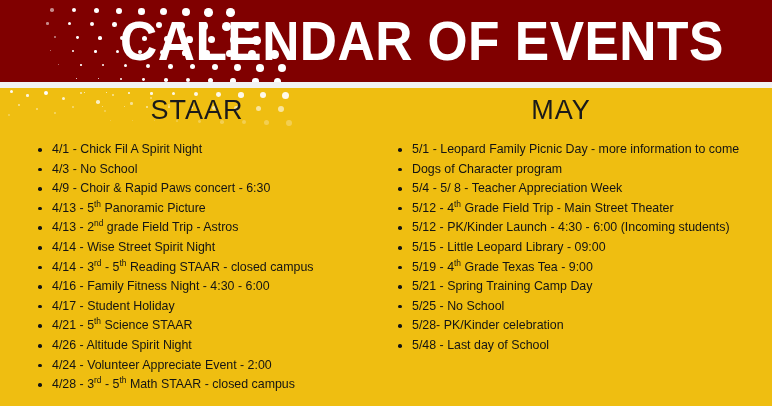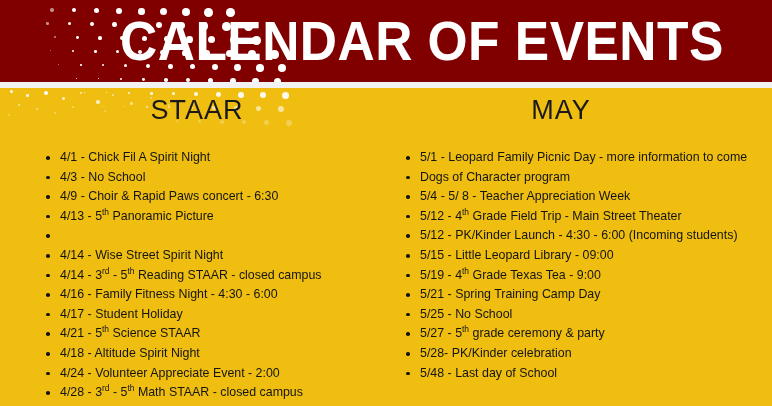--- a/index.html
+++ b/index.html
@@ -109,21 +109,21 @@
     font-weight: normal;
     letter-spacing: 1px;
     line-height: 44px;
     height: 44px;
   }
   #column-april .month-heading { padding-right: 0px; }
   #column-may .month-heading { padding-right: 34px; }
 
   .event-list {
     list-style: none;
-    margin: 16px;
+    margin: 8px;
     padding: 0;
   }
   .event-item {
     position: relative;
     color: #141414;
     font-family: "Liberation Sans", sans-serif;
     font-size: 12.4px;
     line-height: 19.6px;
     height: 19.6px;
     padding-left: 20px;
@@ -271,44 +271,43 @@
 
   <div id="calendar-body">
 
     <div class="month-column" id="column-april">
       <div class="month-heading">STAAR</div>
       <ul class="event-list" id="list-april">
           <li class="event-item"><span class="bullet"></span><span class="event-text">4/1 - Chick Fil A Spirit Night</span></li>
           <li class="event-item"><span class="bullet"></span><span class="event-text">4/3 - No School</span></li>
           <li class="event-item"><span class="bullet"></span><span class="event-text">4/9 - Choir &amp; Rapid Paws concert - 6:30</span></li>
           <li class="event-item"><span class="bullet"></span><span class="event-text">4/13 - 5<sup>th</sup> Panoramic Picture</span></li>
-          <li class="event-item"><span class="bullet"></span></li>
+          <li class="event-item"><span class="bullet"></span><span class="event-text">4/13 - 2<sup>nd</sup> grade Field Trip - Astros</span></li>
           <li class="event-item"><span class="bullet"></span><span class="event-text">4/14 - Wise Street Spirit Night</span></li>
           <li class="event-item"><span class="bullet"></span><span class="event-text">4/14 - 3<sup>rd</sup> - 5<sup>th</sup> Reading STAAR - closed campus</span></li>
           <li class="event-item"><span class="bullet"></span><span class="event-text">4/16 - Family Fitness Night - 4:30 - 6:00</span></li>
           <li class="event-item"><span class="bullet"></span><span class="event-text">4/17 - Student Holiday</span></li>
           <li class="event-item"><span class="bullet"></span><span class="event-text">4/21 - 5<sup>th</sup> Science STAAR</span></li>
-          <li class="event-item"><span class="bullet"></span><span class="event-text">4/18 - Altitude Spirit Night</span></li>
+          <li class="event-item"><span class="bullet"></span><span class="event-text">4/26 - Altitude Spirit Night</span></li>
           <li class="event-item"><span class="bullet"></span><span class="event-text">4/24 -  Volunteer Appreciate Event - 2:00</span></li>
           <li class="event-item"><span class="bullet"></span><span class="event-text">4/28 - 3<sup>rd</sup> -  5<sup>th</sup> Math STAAR - closed campus</span></li>
         </ul>
     </div>
 
     <div class="month-column" id="column-may">
       <div class="month-heading">MAY</div>
       <ul class="event-list" id="list-may">
           <li class="event-item"><span class="bullet"></span><span class="event-text">5/1 - Leopard Family Picnic Day - more information to come</span></li>
           <li class="event-item"><span class="bullet"></span><span class="event-text">Dogs of Character program</span></li>
           <li class="event-item"><span class="bullet"></span><span class="event-text">5/4 - 5/ 8 - Teacher Appreciation Week</span></li>
           <li class="event-item"><span class="bullet"></span><span class="event-text">5/12 - 4<sup>th</sup> Grade Field Trip - Main Street Theater</span></li>
           <li class="event-item"><span class="bullet"></span><span class="event-text">5/12 - PK/Kinder Launch - 4:30 - 6:00 (Incoming students)</span></li>
           <li class="event-item"><span class="bullet"></span><span class="event-text">5/15 - Little Leopard Library - 09:00</span></li>
           <li class="event-item"><span class="bullet"></span><span class="event-text">5/19 - 4<sup>th</sup> Grade Texas Tea - 9:00</span></li>
           <li class="event-item"><span class="bullet"></span><span class="event-text">5/21 - Spring Training Camp Day</span></li>
           <li class="event-item"><span class="bullet"></span><span class="event-text">5/25 - No School</span></li>
-          <li class="event-item"><span class="bullet"></span><span class="event-text">5/27 - 5<sup>th</sup> grade ceremony &amp; party</span></li>
           <li class="event-item"><span class="bullet"></span><span class="event-text">5/28- PK/Kinder celebration</span></li>
           <li class="event-item"><span class="bullet"></span><span class="event-text">5/48 - Last day of School</span></li>
         </ul>
     </div>
 
   </div>
 </div>
 
 </body></html>

